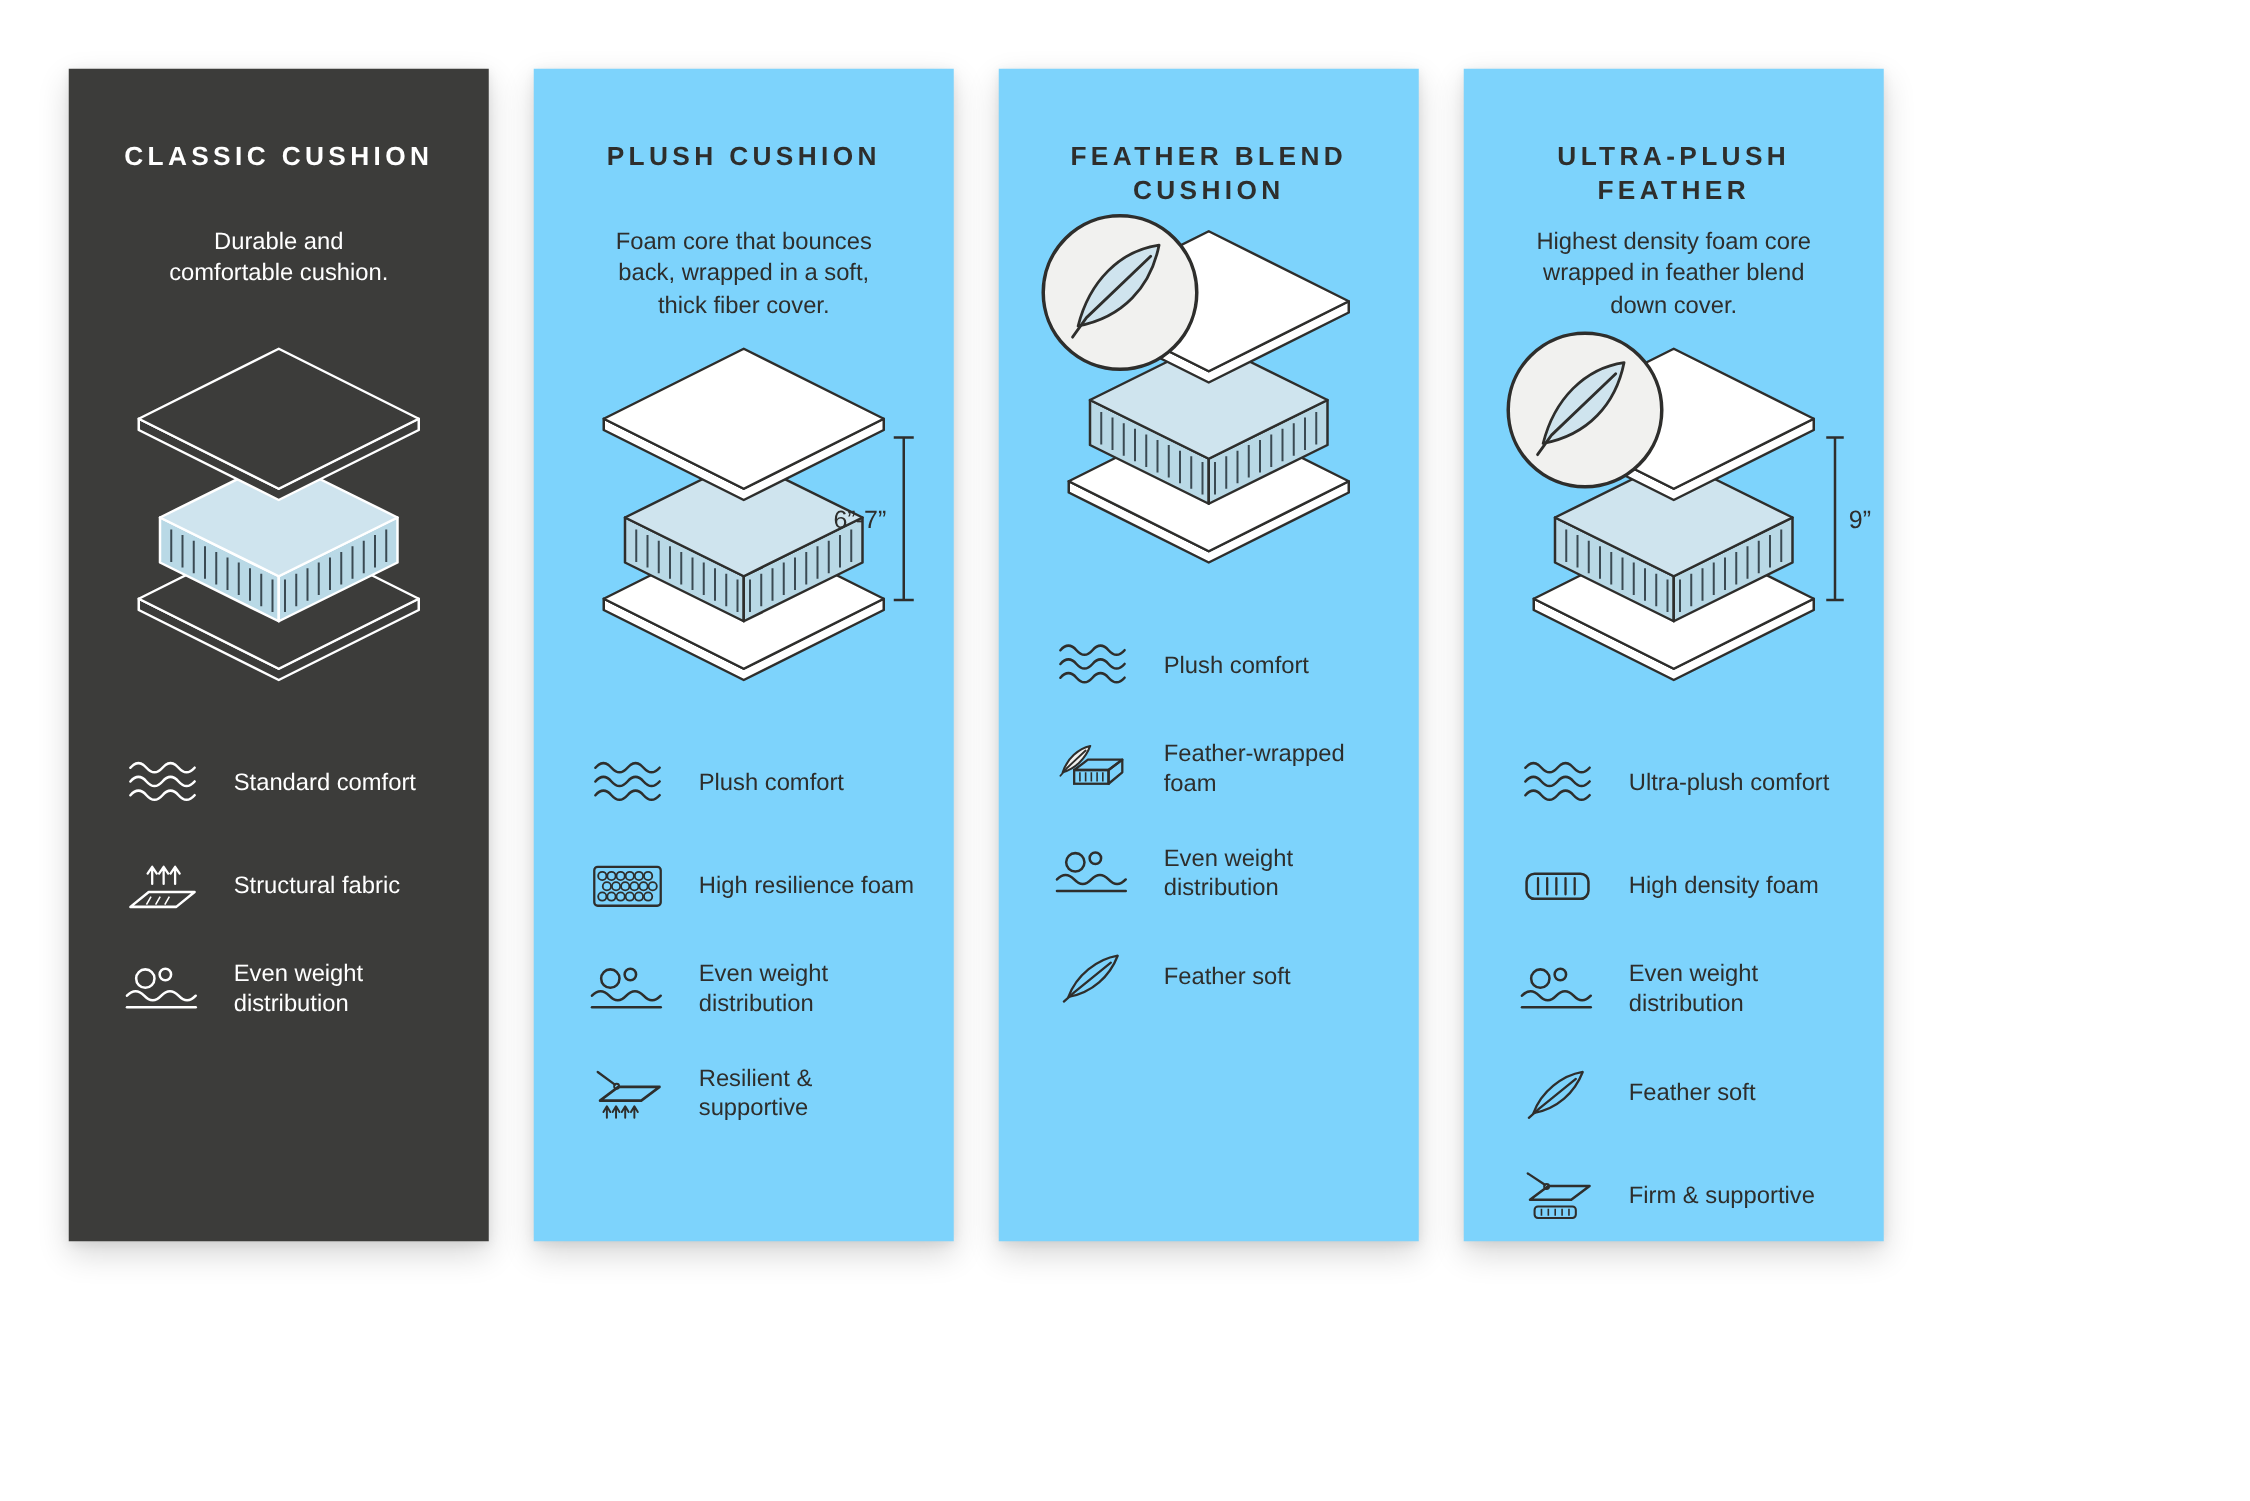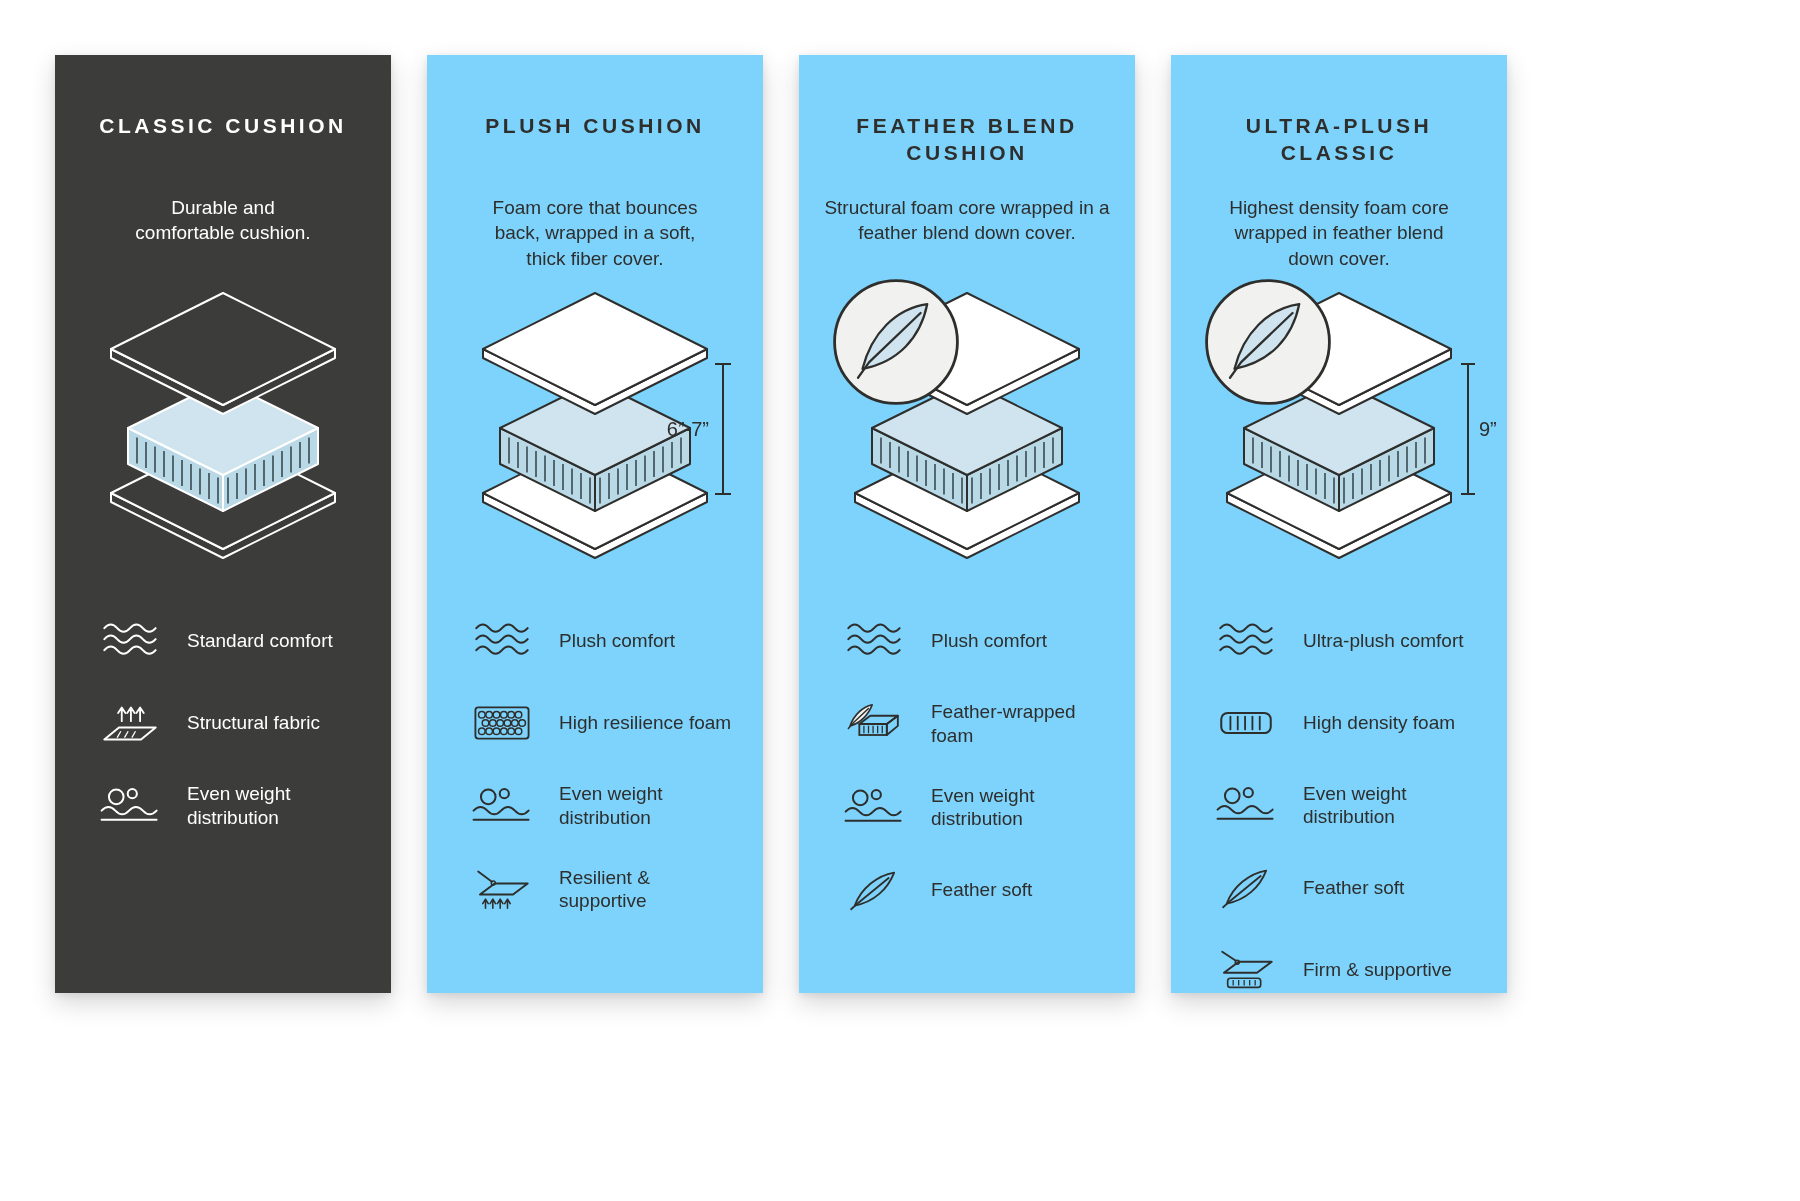--- a/index.html
+++ b/index.html
@@ -5,21 +5,21 @@
   html,body{margin:0;padding:0;}
   body{background:#ffffff;font-family:"Liberation Sans",sans-serif;}
   .canvas{position:relative;width:1800px;height:1201px;background:#ffffff;overflow:hidden;}
   .panels{position:absolute;left:55px;top:55px;display:flex;gap:36px;}
   .panel{width:336px;height:938px;display:flex;flex-direction:column;
          box-shadow:0 10px 24px rgba(0,0,0,.16), 0 2px 8px rgba(0,0,0,.08);}
   .panel--dark{background:#3c3c3a;color:#ffffff;--plate-fill:#3c3c3a;--panel-bg:#3c3c3a;}
   .panel--light{background:#7dd3fc;color:#2e2e2c;--plate-fill:#ffffff;--panel-bg:#f1f1ef;}
   .panel-title{margin:58px 18px 0;min-height:54px;text-align:center;font-size:21px;font-weight:bold;
                letter-spacing:3.5px;line-height:1.28;}
-  .panel-desc{margin:28px auto 0;min-height:80px;text-align:center;font-size:19px;line-height:1.33;}
+  .panel-desc{margin:14px auto 0;min-height:80px;text-align:center;font-size:19px;line-height:1.33;}
   .panel:nth-child(1) .panel-desc{max-width:200px;}
   .panel:nth-child(2) .panel-desc{max-width:228px;}
   .panel:nth-child(3) .panel-desc{max-width:292px;}
   .panel:nth-child(4) .panel-desc{max-width:252px;}
   .diagram-wrap{position:relative;height:305px;margin-top:0;}
   .cushion-svg{position:absolute;left:50%;top:10px;transform:translateX(-50%);width:300px;height:280px;}
   .badge-svg{position:absolute;left:30px;top:0;width:134px;height:134px;}
   .marker-svg{position:absolute;top:80px;width:72px;height:150px;}
   .marker-a{left:234px;}
   .marker-b{left:289px;}
@@ -200,21 +200,20 @@
           <svg class="feature-icon" viewBox="0 0 72 48">
               <use href="#sym-resilient-icon"></use>
             </svg>
           <span class="feature-label">Resilient &amp; supportive</span>
         </div>
       </div>
     </section>
 
     <section class="panel panel--light">
       <h2 class="panel-title">FEATHER BLEND CUSHION</h2>
-      <p class="panel-desc">Structural foam core wrapped in a feather blend down cover.</p>
       <div class="diagram-wrap">
         <svg class="cushion-svg" viewBox="0 0 300 280">
             <use href="#sym-cushion"></use>
           </svg>
         <svg class="badge-svg" viewBox="0 0 120 120">
             <use href="#sym-feather-badge"></use>
           </svg>
       </div>
       <div class="features">
         <div class="feature">
@@ -238,21 +237,21 @@
         <div class="feature">
           <svg class="feature-icon" viewBox="0 0 72 48">
               <use href="#sym-feather-icon"></use>
             </svg>
           <span class="feature-label">Feather soft</span>
         </div>
       </div>
     </section>
 
     <section class="panel panel--light">
-      <h2 class="panel-title">ULTRA-PLUSH CLASSIC</h2>
+      <h2 class="panel-title">ULTRA-PLUSH FEATHER</h2>
       <p class="panel-desc">Highest density foam core wrapped in feather blend down cover.</p>
       <div class="diagram-wrap">
         <svg class="cushion-svg" viewBox="0 0 300 280">
             <use href="#sym-cushion"></use>
           </svg>
         <svg class="badge-svg" viewBox="0 0 120 120">
             <use href="#sym-feather-badge"></use>
           </svg>
         <svg class="marker-svg marker-b" viewBox="0 0 72 150">
           <path d="M8 9 V139 M1 9 H15 M1 139 H15" fill="none" stroke="currentColor" stroke-width="2"></path>

